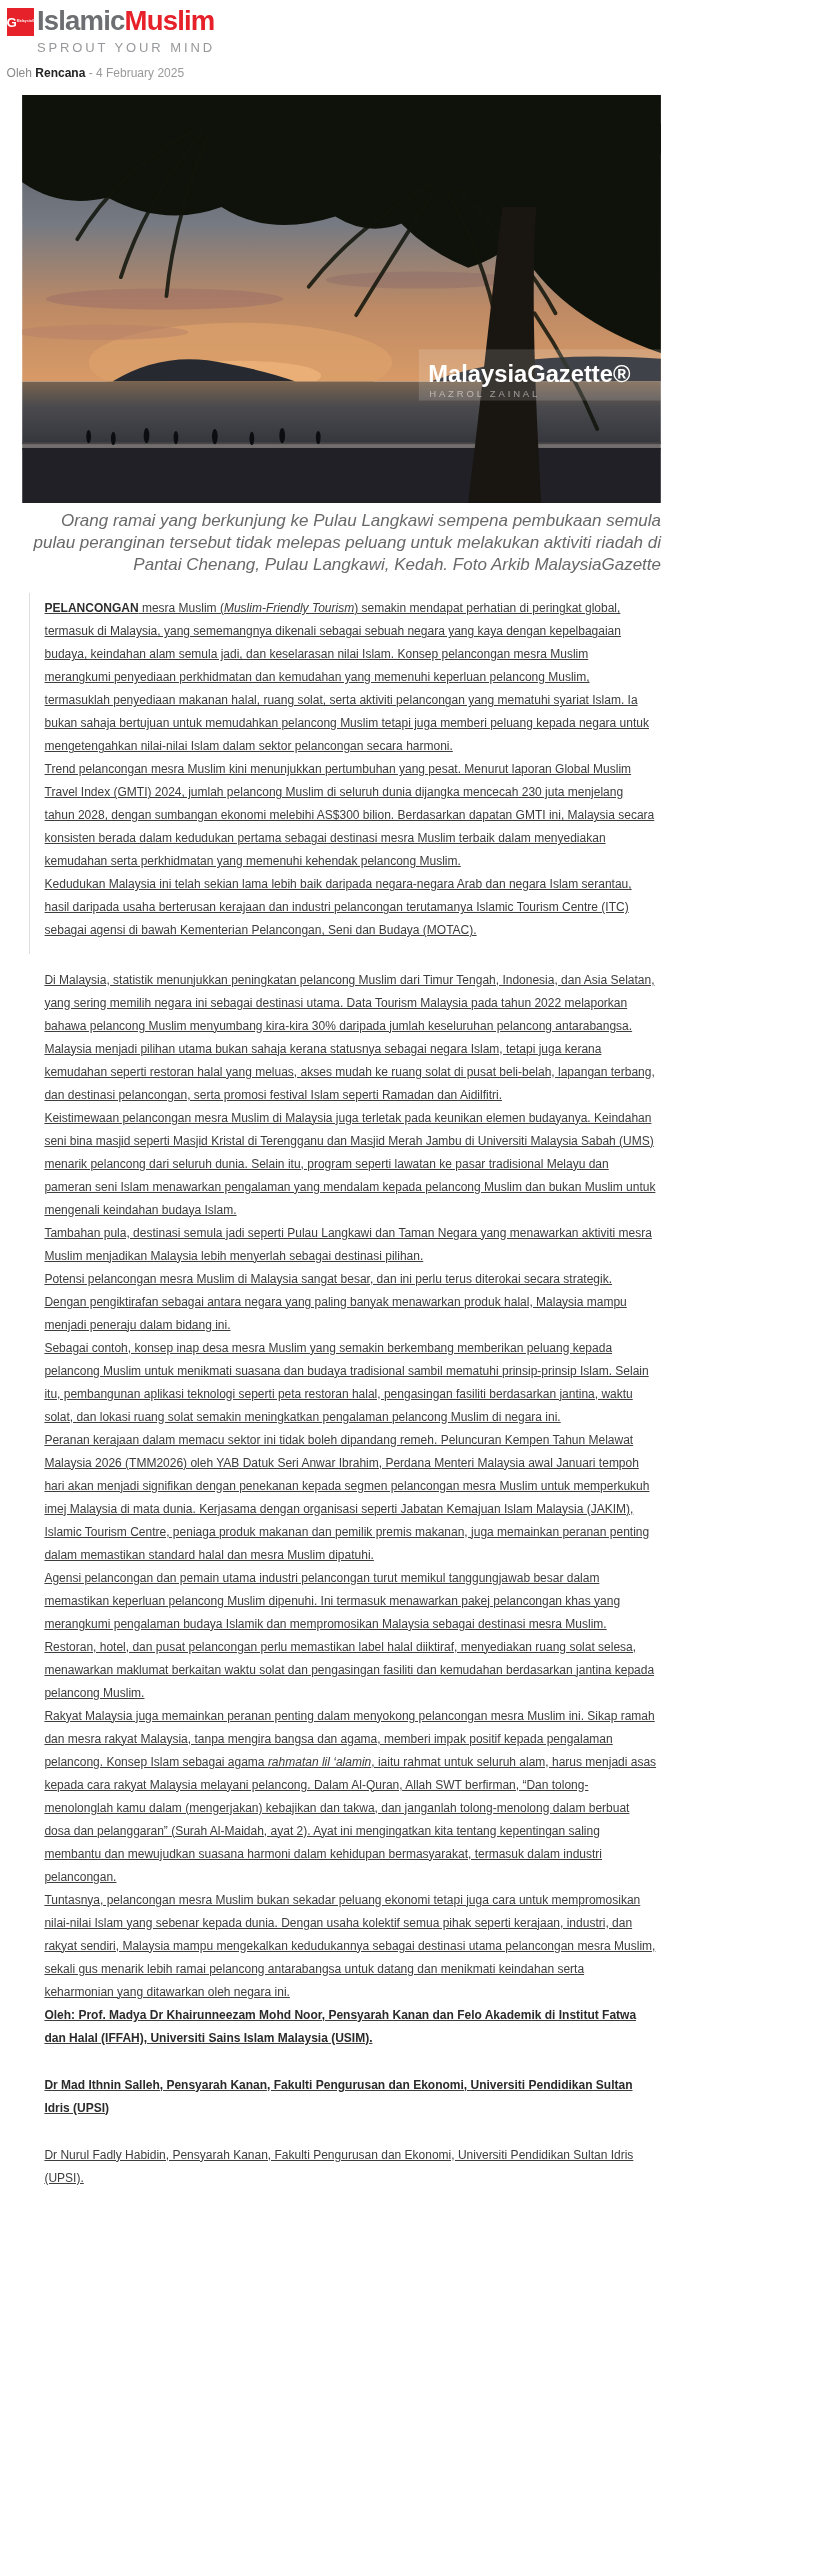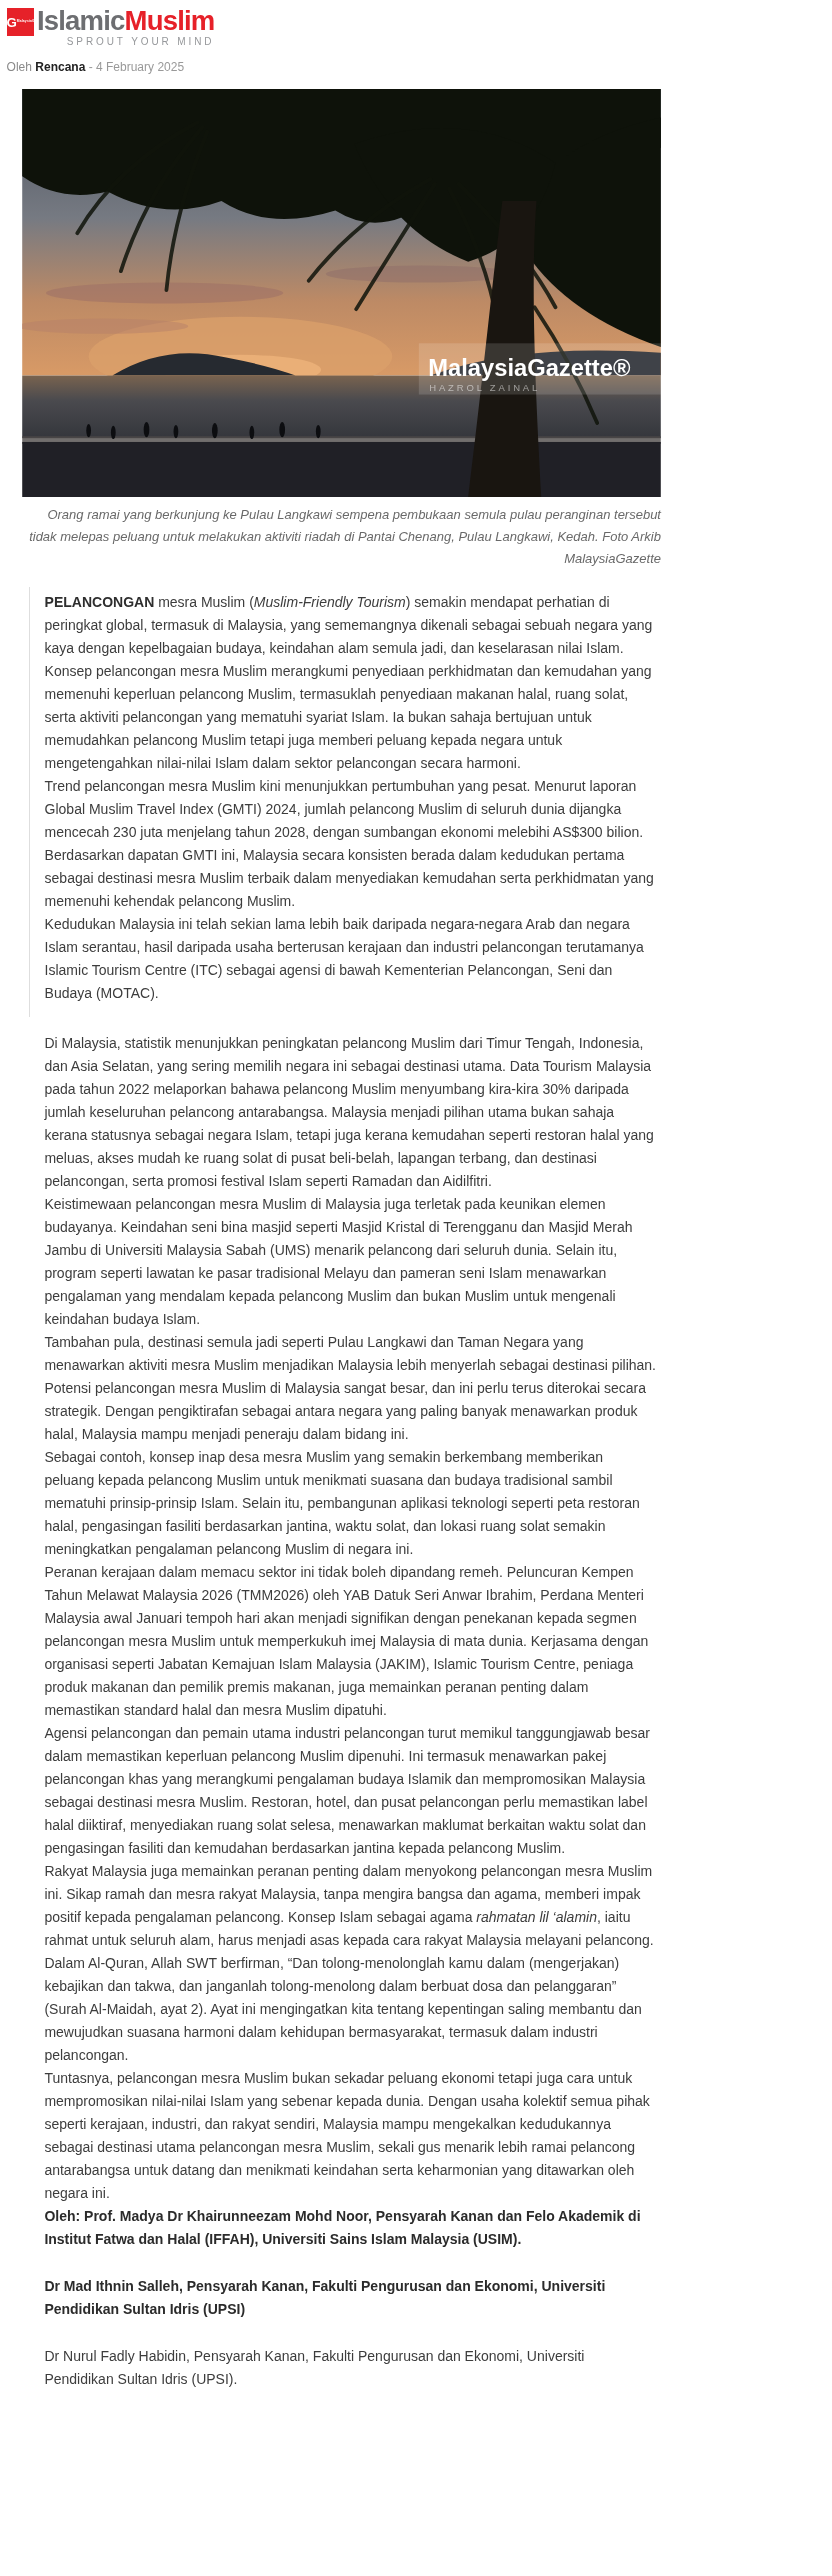--- a/index.html
+++ b/index.html
@@ -10,36 +10,36 @@
   .site-header{padding:6.6px 0 0 6.6px;}
   .logo{display:flex;align-items:flex-start;text-decoration:none;cursor:pointer;}
   .mg-box{width:27.5px;height:27.5px;background:#e62129;color:#fff;display:flex;
           align-items:center;justify-content:center;font-weight:bold;margin-top:1.9px;}
   .mg-box .mg{font-size:13.3px;line-height:13.3px;letter-spacing:0;}
   .mg-box .mg-sub{font-size:3.3px;line-height:3.8px;letter-spacing:0.2px;}
   .brand-wrap{margin-left:2.8px;display:inline-block;}
   .brand-line{font-size:27.5px;font-weight:700;letter-spacing:-0.8px;line-height:28.5px;white-space:nowrap;}
   .brand-malaysia{color:#6d6e71;}
   .brand-gazette{color:#e62129;}
-  .tagline{font-size:10px;color:#96989b;letter-spacing:2.9px;text-align:right;margin-top:2px;line-height:10.4px;}
+  .tagline{font-size:13px;color:#96989b;letter-spacing:2.9px;text-align:left;margin-top:8px;line-height:10.4px;}
 
   
   .article-title{margin:15px 9.5px 0 6.6px;font-size:36px;line-height:45px;font-weight:400;
                  letter-spacing:-0.5px;color:#1d1d1d;}
   .byline{margin:12.3px 0 0 6.6px;font-size:12px;color:#8a8a8a;}
   .byline .author{color:#222;font-weight:700;cursor:pointer;}
   .byline .date{color:#999;}
 
   
   figure.hero{margin:15px 0 0 22px;width:639px;}
   .hero-img{display:block;width:639px;height:408px;}
-  figcaption{font-size:13px;font-style:italic;color:#696969;text-align:right;line-height:22px;margin-top:7.6px;}
+  figcaption{font-size:17px;font-style:italic;color:#696969;text-align:right;line-height:22px;margin-top:7.6px;}
 
   
-  .article-body{margin:17px 0 0 29.4px;width:627px;font-size:14px;line-height:23px;color:#3d3d3d;}
+  .article-body{margin:17px 0 0 29.4px;width:627px;font-size:12px;line-height:23px;color:#3d3d3d;text-decoration:underline;}
   .article-body p{margin:0;}
   .lede{border-left:0.9px solid #dedede;padding:3.8px 0 11.4px 14.2px;margin-bottom:15px;}
   .flow{margin-left:15px;}
   .spaced{margin-top:14.2px;}
   .lede-bold{font-weight:700;color:#2e2e2e;}
   .author-bold{font-weight:700;color:#2b2b2b;}
   .gap-top{margin-top:24px !important;}
   .page-bottom-pad{height:21px;}
 </style>
 </head>

